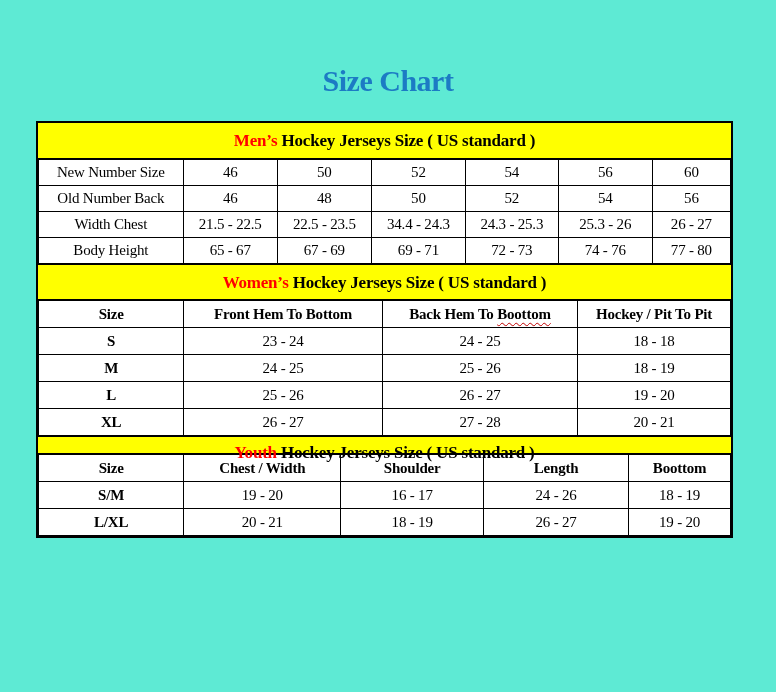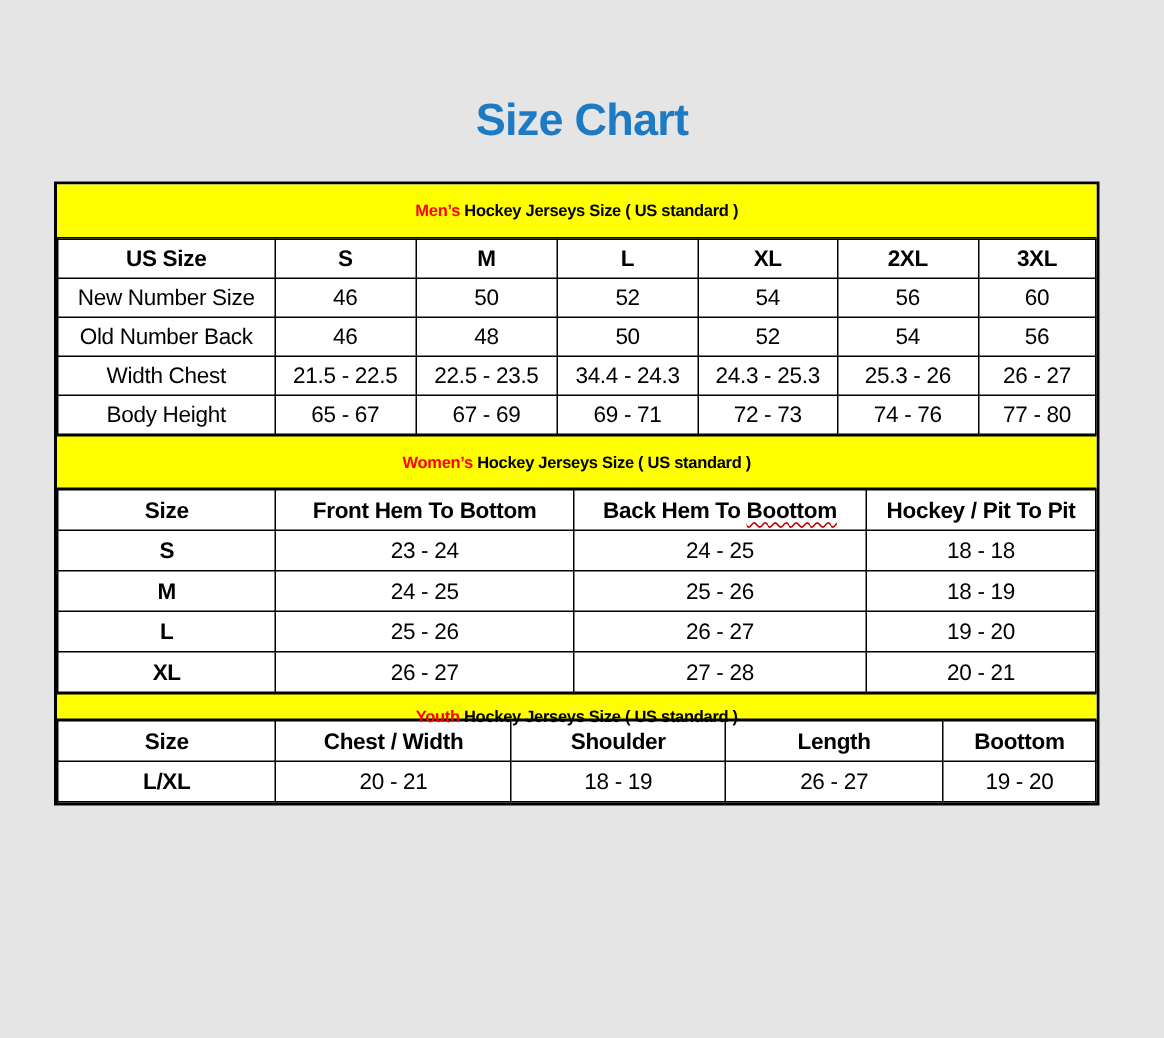--- a/index.html
+++ b/index.html
@@ -4,21 +4,21 @@
 <style>
   * { margin: 0; padding: 0; box-sizing: border-box; }
   html, body { background: #ffffff; }
   body {
     width: 776px; height: 692px;
     font-family: "Liberation Sans", "DejaVu Sans", sans-serif;
     color: #000;
     position: relative;
     overflow: hidden;
   }
-  .page { position: absolute; inset: 0; background: #e5e5e5; }
+  .page { position: absolute; inset: 0; background: #5eead4; font-family: Liberation Serif, serif; }
 
   .page-title {
     position: absolute;
     top: 64px; left: 0; width: 100%;
     text-align: center;
     font-size: 30px;
     font-weight: bold;
     letter-spacing: -0.5px;
     color: #1c7bc4;
   }
@@ -30,21 +30,21 @@
     border: 2px solid #000;
     background: #fff;
   }
 
   .banner {
     background: #ffff00;
     border-top: 1px solid #000;
     border-bottom: 1px solid #000;
     text-align: center;
     font-weight: bold;
-    font-size: 11px;
+    font-size: 17px;
     line-height: 36px;
     height: 36px;
     letter-spacing: -0.2px;
   }
   .banner:first-child { border-top: none; }
   .banner.short { height: 18px; line-height: 31px; }
   .banner .hl { color: #ff0000; }
 
   table {
     width: 100%;
@@ -89,29 +89,20 @@
       <colgroup>
         <col style="width:20.9%">
           <col style="width:13.6%">
           <col style="width:13.6%">
           <col style="width:13.6%">
           <col style="width:13.4%">
           <col style="width:13.6%">
           <col style="width:11.3%">
       </colgroup>
       <tbody>
-          <tr>
-        <th>US Size</th>
-        <th>S</th>
-        <th>M</th>
-        <th>L</th>
-        <th>XL</th>
-        <th>2XL</th>
-        <th>3XL</th>
-      </tr>
       <tr>
         <td>New Number Size</td>
         <td>46</td>
         <td>50</td>
         <td>52</td>
         <td>54</td>
         <td>56</td>
         <td>60</td>
       </tr>
       <tr>
@@ -199,20 +190,27 @@
       </colgroup>
       <tbody>
           <tr>
         <th>Size</th>
         <th>Chest / Width</th>
         <th>Shoulder</th>
         <th>Length</th>
         <th>Boottom</th>
       </tr>
       <tr>
+        <td class="bold">S/M</td>
+        <td>19 - 20</td>
+        <td>16 - 17</td>
+        <td>24 - 26</td>
+        <td>18 - 19</td>
+      </tr>
+      <tr>
         <td class="bold">L/XL</td>
         <td>20 - 21</td>
         <td>18 - 19</td>
         <td>26 - 27</td>
         <td>19 - 20</td>
       </tr>
     </tbody>
       </table>
 
   </div>

